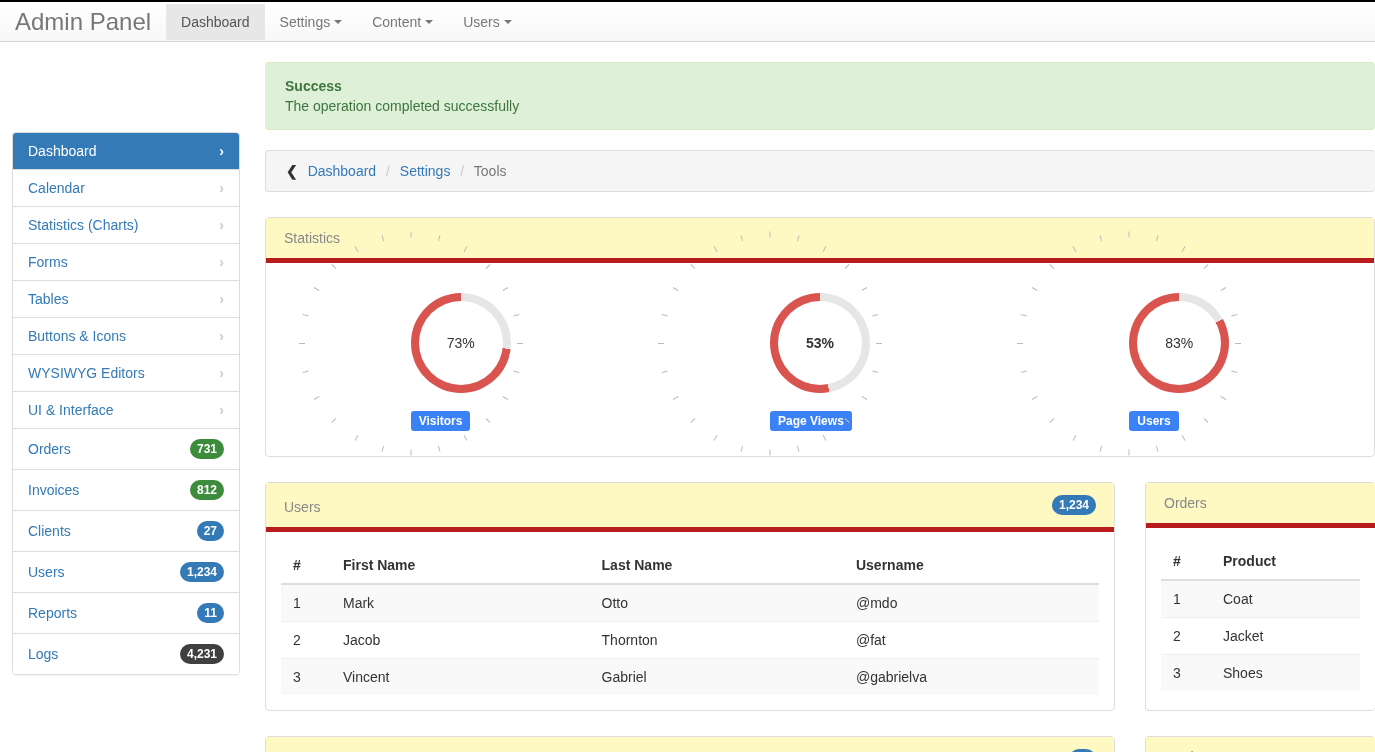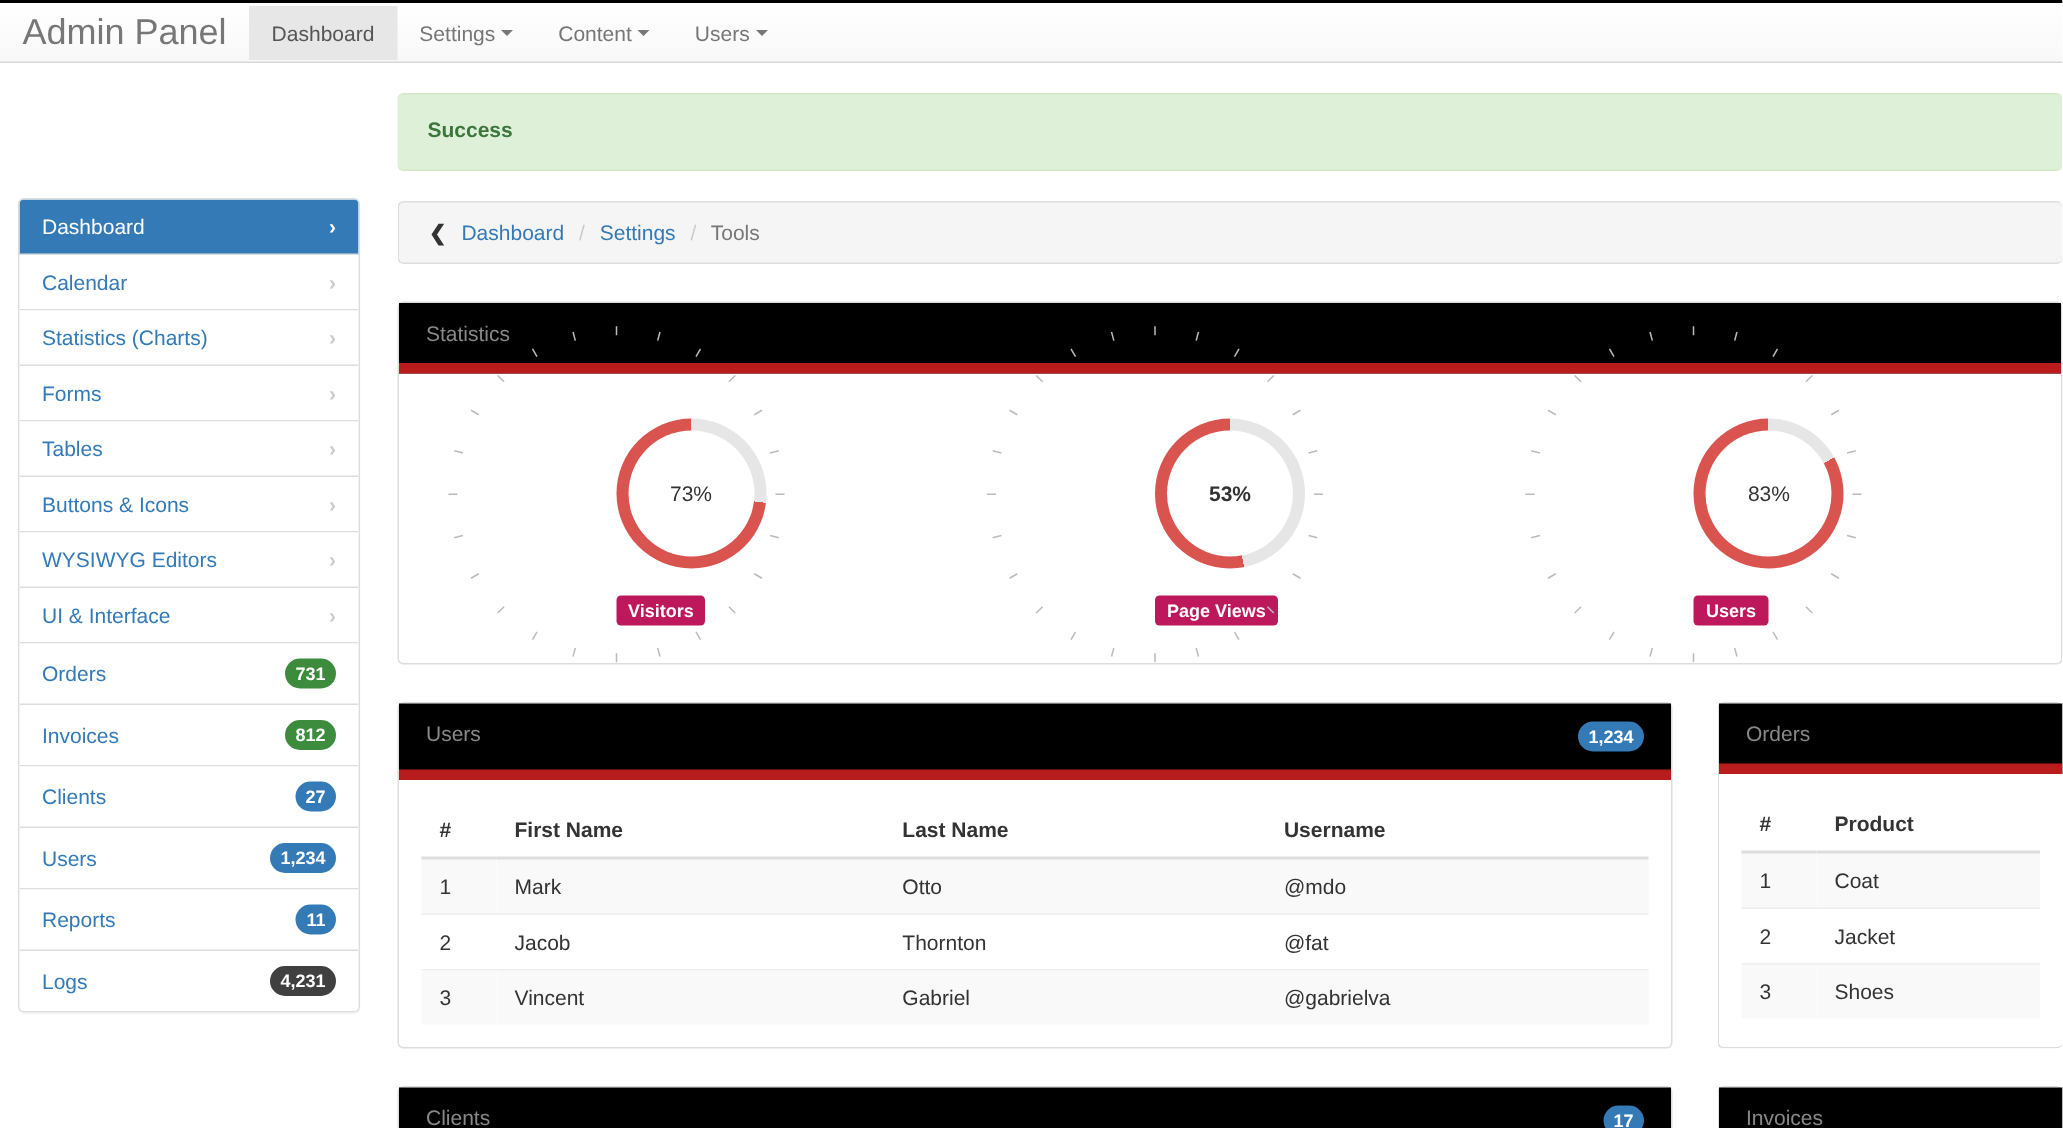--- a/index.html
+++ b/index.html
@@ -38,32 +38,32 @@
   
   .breadcrumb-panel { background: #f5f5f5; border: 1px solid #ddd; border-right: none; border-radius: 4px; padding: 12px 20px; margin-bottom: 25px; color: #777; }
   .breadcrumb-panel a { color: #337ab7; text-decoration: none; }
   .bc-sep { color: #ccc; padding: 0 6px; }
   .bc-back { color: #333; font-weight: bold; margin-right: 6px; }
 
   
   .panel-row { display: flex; gap: 30px; margin-bottom: 25px; }
   .panel { border: 1px solid #ddd; border-right: none; border-radius: 4px; flex: 1; min-width: 0; }
   .panel.with-right { border-right: 1px solid #ddd; }
-  .panel-heading { background: #000000; border-bottom: 7px solid #b91c1c; padding: 12px 18px; color: #888; display: flex; justify-content: space-between; align-items: flex-start; }
+  .panel-heading { background: #fef9c3; border-bottom: 5px solid #b91c1c; padding: 12px 18px; color: #888; display: flex; justify-content: space-between; align-items: flex-end; }
   .panel-body { padding: 15px; }
 
   
   .dials { display: flex; justify-content: space-around; padding: 15px 0 10px; }
   .dial-wrap { text-align: left; }
   .dial { width: 100px; height: 100px; border-radius: 50%; position: relative; margin: 0 auto 18px; }
   .dial::after { content: ''; position: absolute; inset: 8px; background: #fff; border-radius: 50%; }
   .dial-label { position: absolute; inset: 0; display: flex; align-items: center; justify-content: center; z-index: 2; color: #333; font-size: 14px; }
   .tick-ring { position: absolute; inset: -12px; z-index: 0; }
   .tick { position: absolute; left: 50%; top: 50%; width: 6px; height: 1px; background: #bbb; transform-origin: -50px center; }
-  .dial-badge { display: inline-block; background: #be185d; color: #fff; padding: 3px 8px; border-radius: 3px; font-size: 12px; font-weight: bold; }
+  .dial-badge { display: inline-block; background: #3b82f6; color: #fff; padding: 3px 8px; border-radius: 3px; font-size: 12px; font-weight: bold; }
 
   
   table { width: 100%; border-collapse: collapse; }
   th, td { text-align: left; padding: 10px 12px; }
   th { border-bottom: 2px solid #ddd; font-weight: bold; }
   tbody tr { border-bottom: 1px solid #eee; }
   tbody tr:nth-child(odd) { background: #f9f9f9; }
   tbody tr:last-child { border-bottom: none; }
   .col-narrow { width: 50px; }
 
@@ -143,20 +143,21 @@
         <div class="list-group-item">
           <span>Logs</span>
           <span class="badge bg-orange">4,231</span>
         </div>
       </div>
   </div>
 
   <div class="main">
     <div class="alert-success">
       <h4>Success</h4>
+      <div>The operation completed successfully</div>
     </div>
 
     <div class="breadcrumb-panel">
       <span class="bc-back">❮</span>
       <a href="#">Dashboard</a>
       <span class="bc-sep">/</span>
       <a href="#">Settings</a>
       <span class="bc-sep">/</span>
       <span>Tools</span>
     </div>

